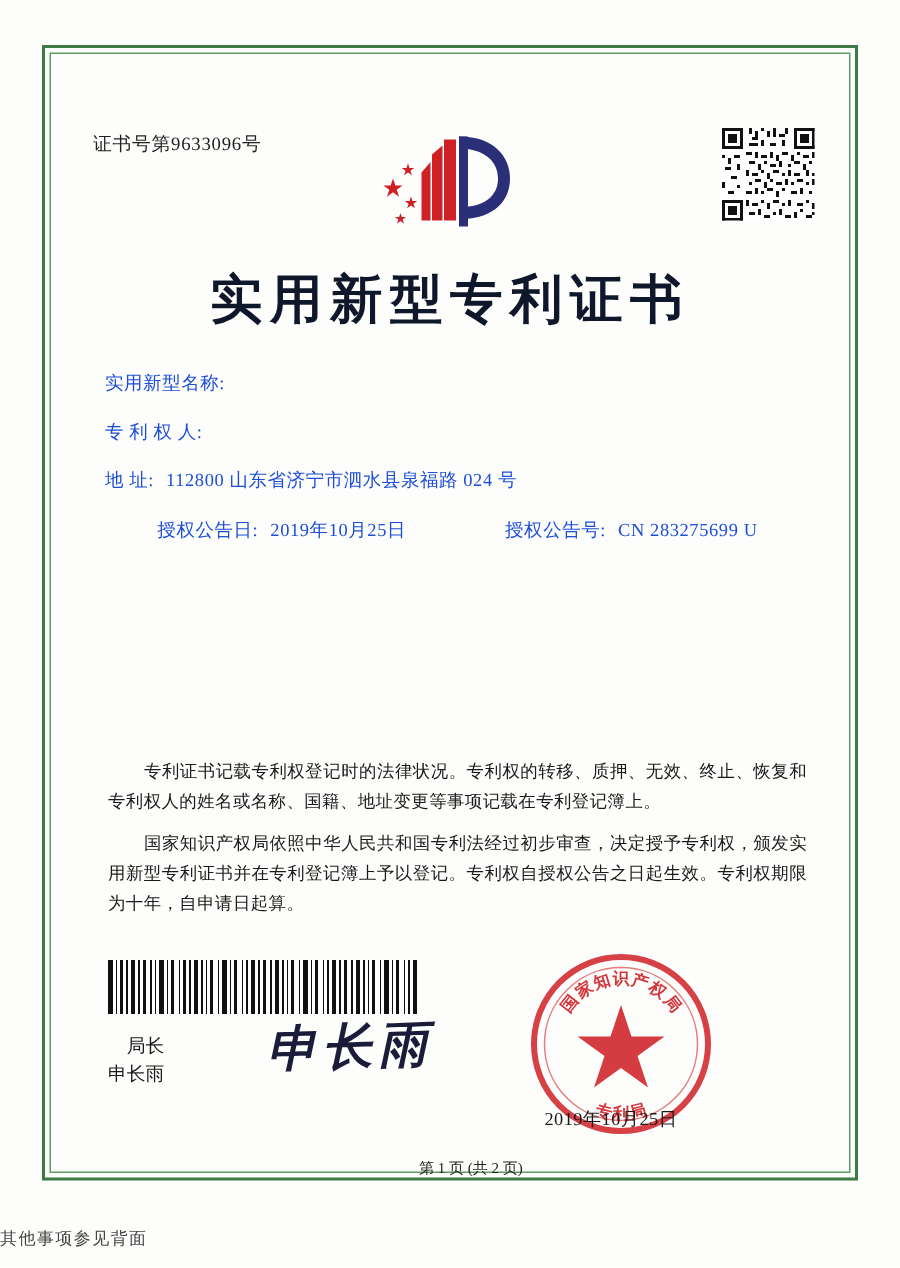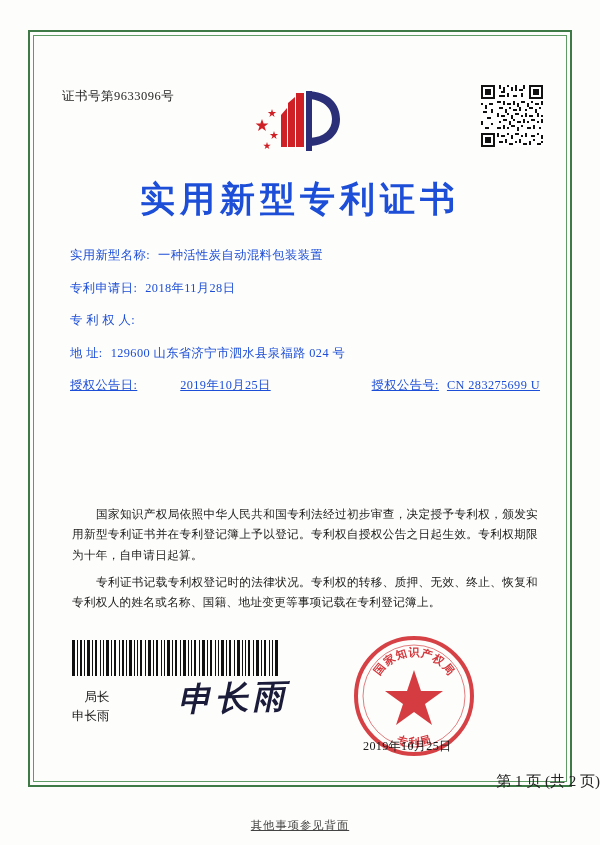--- a/index.html
+++ b/index.html
@@ -60,21 +60,21 @@
   }
   
   .doc-title {
     position: absolute;
     left: 0; right: 0;
     top: 176px;
     text-align: center;
     font-size: 35px;
     font-weight: bold;
     letter-spacing: 5px;
-    color: #1d4ed8;
+    color: #0f172a;
     font-family: "DejaVu Sans", sans-serif;
   }
   
   .fields {
     position: absolute;
     left: 70px;
     top: 247px;
     right: 60px;
   }
   .field-row {
@@ -86,21 +86,21 @@
   }
   .field-label {
     flex: 0 0 auto;
     white-space: nowrap;
     letter-spacing: 0.4px;
   }
   .field-value {
     margin-left: 8px;
     letter-spacing: 0.4px;
   }
-  .field-row.two-col { justify-content: space-between; text-decoration: underline; }
+  .field-row.two-col { justify-content: center; }
   .field-row .second {
     margin-left: 66px;
     display: flex;
     align-items: baseline;
   }
   
   .body-text {
     position: absolute;
     left: 72px;
     right: 62px;
@@ -152,34 +152,33 @@
     left: 363px; top: 738px;
     font-size: 12.2px;
     color: #1a1a1a;
     letter-spacing: 0.3px;
   }
   
   .page-no {
     position: absolute;
     left: 0; right: 0;
     top: 772px;
-    text-align: right;
-    font-size: 15px;
+    text-align: center;
+    font-size: 10px;
     color: #222;
     margin-left: 28px;
   }
   .footer-note {
     position: absolute;
     left: 0; right: 0;
     top: 818px;
-    text-align: center;
+    text-align: left;
     font-size: 11.3px;
     color: #444;
     letter-spacing: 1px;
-    text-decoration: underline;
   }
 </style>
 </head>
 <body>
 
 <div class="page">
 
   <div class="border-outer"></div>
   <div class="border-inner"></div>
 
@@ -314,46 +313,41 @@
         <polygon points="15,57 15.9,59.7 18.7,59.7 16.4,61.4 17.3,64.1 15,62.4 12.7,64.1 13.6,61.4 11.3,59.7 14.1,59.7"></polygon>
       </g>
     </svg>
   </div>
 
   <div class="doc-title">实用新型专利证书</div>
 
   <div class="fields">
     <div class="field-row">
       <span class="field-label">实用新型名称:</span>
-      <span class="field-value">一种活性炭自动混料包装装置</span>
-    </div>
-    <div class="field-row">
-      <span class="field-label">专利申请日:</span>
-      <span class="field-value">2018年11月28日</span>
     </div>
     <div class="field-row">
       <span class="field-label">专 利 权 人:</span>
     </div>
     <div class="field-row">
       <span class="field-label">地         址:</span>
-      <span class="field-value">129600 山东省济宁市泗水县泉福路 024 号</span>
+      <span class="field-value">112800 山东省济宁市泗水县泉福路 024 号</span>
     </div>
     <div class="field-row two-col">
       <span class="field-label">授权公告日:</span>
       <span class="field-value">2019年10月25日</span>
       <span class="second">
         <span class="field-label">授权公告号:</span>
         <span class="field-value">CN 283275699 U</span>
       </span>
     </div>
   </div>
 
   <div class="body-text">
+    <p>专利证书记载专利权登记时的法律状况。专利权的转移、质押、无效、终止、恢复和专利权人的姓名或名称、国籍、地址变更等事项记载在专利登记簿上。</p>
     <p>国家知识产权局依照中华人民共和国专利法经过初步审查，决定授予专利权，颁发实用新型专利证书并在专利登记簿上予以登记。专利权自授权公告之日起生效。专利权期限为十年，自申请日起算。</p>
-    <p>专利证书记载专利权登记时的法律状况。专利权的转移、质押、无效、终止、恢复和专利权人的姓名或名称、国籍、地址变更等事项记载在专利登记簿上。</p>
   </div>
 
   <div class="barcode">
     <svg width="210" height="36" shape-rendering="crispEdges">
       <g fill="#111">
         <rect x="0" y="0" width="3" height="36"></rect>
           <rect x="5" y="0" width="1" height="36"></rect>
         <rect x="8" y="0" width="2" height="36"></rect>
           <rect x="12" y="0" width="1" height="36"></rect>
         <rect x="15" y="0" width="3" height="36"></rect>

